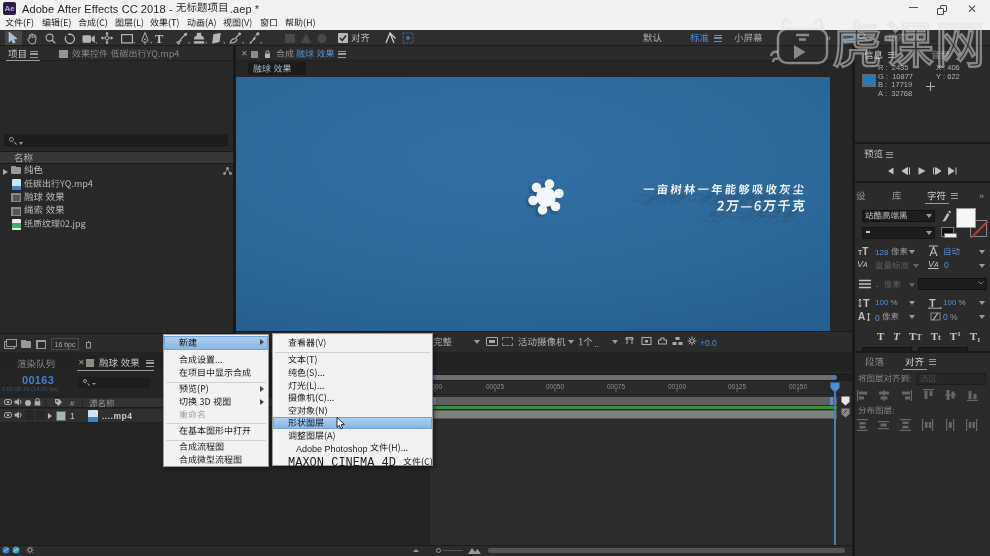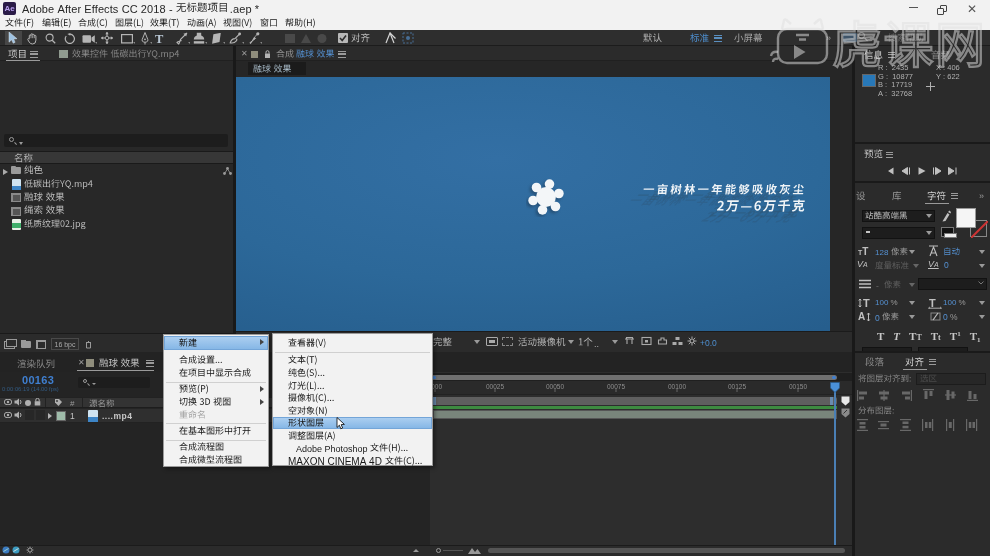--- a/index.html
+++ b/index.html
@@ -986,21 +986,21 @@
       <path d="M0.9 -6.9C1.4 -6.5 2 -5.9 2.3 -5.5L2.8 -6C2.5 -6.4 1.9 -7 1.4 -7.4ZM0.4 -4.7V-4.1H1.7V-1C1.7 -0.5 1.3 -0.1 1.2 0C1.3 0.1 1.5 0.3 1.6 0.5C1.7 0.3 1.9 0.1 3.1 -0.8C3 -0.4 2.8 0 2.5 0.4C2.7 0.4 2.9 0.6 3 0.7C3.9 -0.5 4 -2.4 4 -3.8V-6.6H7.7V-0.1C7.7 0 7.7 0.1 7.5 0.1C7.4 0.1 7 0.1 6.5 0.1C6.6 0.2 6.7 0.5 6.7 0.7C7.4 0.7 7.7 0.7 8 0.6C8.2 0.5 8.3 0.3 8.3 -0.1V-7.2H3.4V-3.8C3.4 -2.9 3.4 -1.9 3.2 -1C3.1 -1.2 3 -1.3 3 -1.5L2.3 -1V-4.7ZM5.6 -6.3V-5.5H4.6V-5H5.6V-4.1H4.4V-3.6H7.4V-4.1H6.1V-5H7.1V-5.5H6.1V-6.3ZM4.6 -2.8V-0.3H5.1V-0.7H7V-2.8ZM5.1 -2.3H6.5V-1.2H5.1Z M10.9 -1.6V-0.1H9.4V0.5H17.6V-0.1H13.8V-0.8H16.4V-1.4H13.8V-2.1H17V-2.6H10V-2.1H13.2V-0.1H11.6V-1.6ZM9.8 -6V-4.5H11.1C10.7 -4 10 -3.5 9.4 -3.3C9.5 -3.2 9.7 -3 9.7 -2.8C10.3 -3.1 10.9 -3.5 11.3 -4V-2.9H11.9V-4.1C12.3 -3.8 12.8 -3.5 13.1 -3.3L13.4 -3.7C13.1 -3.9 12.6 -4.2 12.2 -4.4L11.9 -4.1V-4.5H13.4V-6H11.9V-6.5H13.6V-7H11.9V-7.6H11.3V-7H9.5V-6.5H11.3V-6ZM10.3 -5.6H11.3V-4.9H10.3ZM11.9 -5.6H12.8V-4.9H11.9ZM14.8 -6H16.3C16.2 -5.5 15.9 -5 15.6 -4.6C15.2 -5 15 -5.5 14.8 -6ZM14.8 -7.6C14.5 -6.7 14 -5.8 13.5 -5.3C13.6 -5.2 13.8 -4.9 13.9 -4.8C14.1 -5 14.3 -5.2 14.4 -5.4C14.6 -5 14.9 -4.6 15.2 -4.2C14.8 -3.8 14.2 -3.5 13.5 -3.3C13.6 -3.2 13.8 -2.9 13.9 -2.8C14.5 -3.1 15.1 -3.4 15.6 -3.8C16.1 -3.4 16.6 -3 17.3 -2.8C17.4 -2.9 17.5 -3.2 17.7 -3.3C17 -3.5 16.5 -3.8 16 -4.2C16.5 -4.7 16.8 -5.3 17 -6H17.6V-6.6H15C15.2 -6.8 15.3 -7.1 15.4 -7.4Z M21.4 -2.5C22.1 -2.4 23 -2 23.5 -1.8L23.8 -2.2C23.3 -2.5 22.4 -2.8 21.7 -2.9ZM20.5 -1.4C21.7 -1.2 23.3 -0.9 24.1 -0.5L24.4 -1.1C23.6 -1.3 22 -1.7 20.8 -1.8ZM18.8 -7.2V0.7H19.4V0.3H25.6V0.7H26.3V-7.2ZM19.4 -0.3V-6.6H25.6V-0.3ZM21.7 -6.4C21.3 -5.6 20.5 -4.9 19.7 -4.5C19.9 -4.4 20.1 -4.2 20.2 -4.1C20.5 -4.2 20.8 -4.5 21 -4.7C21.3 -4.4 21.6 -4.1 22 -3.9C21.2 -3.5 20.4 -3.3 19.6 -3.1C19.7 -3 19.8 -2.7 19.9 -2.6C20.8 -2.8 21.7 -3.1 22.6 -3.6C23.3 -3.2 24.2 -2.9 25 -2.7C25.1 -2.8 25.3 -3.1 25.4 -3.2C24.6 -3.3 23.8 -3.6 23.1 -3.9C23.8 -4.3 24.4 -4.8 24.7 -5.5L24.4 -5.7L24.3 -5.7H21.9C22.1 -5.8 22.2 -6 22.3 -6.2ZM21.4 -5.1 21.5 -5.1H23.8C23.5 -4.8 23 -4.5 22.6 -4.2C22.1 -4.4 21.7 -4.7 21.4 -5.1Z M29.7 -4.1V-3.5H34.9V-4.1ZM28.9 -6.5H34.3V-5.5H28.9ZM28.2 -7.1V-4.5C28.2 -3.1 28.1 -1.1 27.3 0.4C27.4 0.4 27.7 0.6 27.9 0.7C28.8 -0.8 28.9 -3 28.9 -4.5V-4.9H35V-7.1ZM29.6 0.6C29.9 0.5 30.3 0.4 34.2 0.2C34.4 0.4 34.5 0.6 34.6 0.8L35.2 0.5C34.9 -0.1 34.3 -1 33.8 -1.7L33.2 -1.5C33.4 -1.1 33.7 -0.7 33.9 -0.4L30.4 -0.2C30.9 -0.7 31.4 -1.3 31.8 -2H35.5V-2.6H29.2V-2H30.9C30.5 -1.3 30 -0.6 29.9 -0.5C29.7 -0.2 29.5 -0.1 29.3 -0.1C29.4 0.1 29.5 0.4 29.6 0.6Z M38.2 1.8 38.7 1.5C37.9 0.3 37.5 -1.3 37.5 -2.8C37.5 -4.3 37.9 -5.8 38.7 -7.1L38.2 -7.4C37.3 -6 36.8 -4.6 36.8 -2.8C36.8 -1 37.3 0.4 38.2 1.8Z M39.1 0H39.9L40.6 -2H43L43.6 0H44.5L42.2 -6.6H41.3ZM40.8 -2.7 41.1 -3.7C41.3 -4.4 41.5 -5.1 41.7 -5.9H41.8C42 -5.2 42.2 -4.4 42.4 -3.7L42.8 -2.7Z M45.4 1.8C46.2 0.4 46.7 -1 46.7 -2.8C46.7 -4.6 46.2 -6 45.4 -7.4L44.9 -7.1C45.7 -5.8 46.1 -4.3 46.1 -2.8C46.1 -1.3 45.7 0.3 44.9 1.5Z" transform="translate(0,7.92)" fill="#1a1a1a"></path>
     </svg>
   </div>
 <div class="ab row" style="left:296px;top:443px">
     <span style="font-size:9px;color:#1a1a1a;font-family:'Liberation Sans'">Adobe&nbsp;Photoshop&nbsp;</span>
     <svg width="40" height="12" style="display:block;overflow:visible">
       <path d="M3.8 -7.4C4.1 -7 4.4 -6.4 4.5 -6L5.2 -6.2C5.1 -6.6 4.8 -7.2 4.5 -7.6ZM0.4 -6V-5.3H1.9C2.4 -3.9 3.1 -2.8 4 -1.8C3 -1 1.8 -0.4 0.3 0.1C0.5 0.2 0.7 0.5 0.7 0.7C2.2 0.2 3.5 -0.4 4.5 -1.3C5.5 -0.4 6.8 0.3 8.2 0.7C8.4 0.5 8.5 0.2 8.7 0C7.3 -0.3 6 -1 5 -1.8C5.9 -2.7 6.6 -3.9 7.2 -5.3H8.6V-6ZM4.5 -2.3C3.7 -3.1 3 -4.2 2.6 -5.3H6.4C5.9 -4.1 5.3 -3.1 4.5 -2.3Z M11.9 -3.1V-2.4H14.4V0.7H15.1V-2.4H17.6V-3.1H15.1V-5.1H17.2V-5.7H15.1V-7.5H14.4V-5.7H13.2C13.3 -6.1 13.4 -6.6 13.5 -7L12.9 -7.1C12.7 -5.9 12.3 -4.8 11.8 -4C11.9 -3.9 12.2 -3.8 12.4 -3.7C12.6 -4.1 12.8 -4.5 13 -5.1H14.4V-3.1ZM11.4 -7.5C10.9 -6.2 10.1 -4.8 9.3 -3.9C9.4 -3.8 9.6 -3.4 9.7 -3.3C10 -3.6 10.2 -3.9 10.5 -4.3V0.7H11.2V-5.4C11.5 -6 11.8 -6.7 12.1 -7.3Z M20.2 1.8 20.7 1.5C19.9 0.3 19.5 -1.3 19.5 -2.8C19.5 -4.3 19.9 -5.8 20.7 -7.1L20.2 -7.4C19.3 -6 18.8 -4.6 18.8 -2.8C18.8 -1 19.3 0.4 20.2 1.8Z M22 0H22.8V-3.1H25.9V0H26.7V-6.6H25.9V-3.8H22.8V-6.6H22Z M28.5 1.8C29.3 0.4 29.8 -1 29.8 -2.8C29.8 -4.6 29.3 -6 28.5 -7.4L28 -7.1C28.7 -5.8 29.1 -4.3 29.1 -2.8C29.1 -1.3 28.7 0.3 28 1.5Z M31.9 0.1C32.2 0.1 32.5 -0.1 32.5 -0.5C32.5 -0.9 32.2 -1.1 31.9 -1.1C31.6 -1.1 31.3 -0.9 31.3 -0.5C31.3 -0.1 31.6 0.1 31.9 0.1Z M34.4 0.1C34.7 0.1 35 -0.1 35 -0.5C35 -0.9 34.7 -1.1 34.4 -1.1C34.1 -1.1 33.8 -0.9 33.8 -0.5C33.8 -0.1 34.1 0.1 34.4 0.1Z M36.9 0.1C37.2 0.1 37.5 -0.1 37.5 -0.5C37.5 -0.9 37.2 -1.1 36.9 -1.1C36.6 -1.1 36.3 -0.9 36.3 -0.5C36.3 -0.1 36.6 0.1 36.9 0.1Z" transform="translate(0,7.92)" fill="#1a1a1a"></path>
     </svg>
   </div>
 <div class="ab row" style="left:288px;top:455.5px">
-    <span style="font-size:10px;color:#1a1a1a;font-family:Liberation Sans, sans-serif">MAXON&nbsp;CINEMA&nbsp;4D&nbsp;</span>
+    <span style="font-size:12px;color:#1a1a1a;font-family:Liberation Mono, monospace">MAXON&nbsp;CINEMA&nbsp;4D&nbsp;</span>
     <svg width="39" height="12" style="display:block;overflow:visible">
       <path d="M3.8 -7.4C4.1 -7 4.4 -6.4 4.5 -6L5.2 -6.2C5.1 -6.6 4.8 -7.2 4.5 -7.6ZM0.4 -6V-5.3H1.9C2.4 -3.9 3.1 -2.8 4 -1.8C3 -1 1.8 -0.4 0.3 0.1C0.5 0.2 0.7 0.5 0.7 0.7C2.2 0.2 3.5 -0.4 4.5 -1.3C5.5 -0.4 6.8 0.3 8.2 0.7C8.4 0.5 8.5 0.2 8.7 0C7.3 -0.3 6 -1 5 -1.8C5.9 -2.7 6.6 -3.9 7.2 -5.3H8.6V-6ZM4.5 -2.3C3.7 -3.1 3 -4.2 2.6 -5.3H6.4C5.9 -4.1 5.3 -3.1 4.5 -2.3Z M11.9 -3.1V-2.4H14.4V0.7H15.1V-2.4H17.6V-3.1H15.1V-5.1H17.2V-5.7H15.1V-7.5H14.4V-5.7H13.2C13.3 -6.1 13.4 -6.6 13.5 -7L12.9 -7.1C12.7 -5.9 12.3 -4.8 11.8 -4C11.9 -3.9 12.2 -3.8 12.4 -3.7C12.6 -4.1 12.8 -4.5 13 -5.1H14.4V-3.1ZM11.4 -7.5C10.9 -6.2 10.1 -4.8 9.3 -3.9C9.4 -3.8 9.6 -3.4 9.7 -3.3C10 -3.6 10.2 -3.9 10.5 -4.3V0.7H11.2V-5.4C11.5 -6 11.8 -6.7 12.1 -7.3Z M20.2 1.8 20.7 1.5C19.9 0.3 19.5 -1.3 19.5 -2.8C19.5 -4.3 19.9 -5.8 20.7 -7.1L20.2 -7.4C19.3 -6 18.8 -4.6 18.8 -2.8C18.8 -1 19.3 0.4 20.2 1.8Z M24.4 0.1C25.3 0.1 25.9 -0.2 26.5 -0.8L26 -1.4C25.6 -0.9 25.1 -0.6 24.5 -0.6C23.2 -0.6 22.4 -1.7 22.4 -3.3C22.4 -5 23.3 -6 24.5 -6C25.1 -6 25.5 -5.7 25.8 -5.4L26.3 -5.9C25.9 -6.3 25.3 -6.7 24.5 -6.7C22.8 -6.7 21.6 -5.4 21.6 -3.3C21.6 -1.2 22.8 0.1 24.4 0.1Z M27.7 1.8C28.5 0.4 29 -1 29 -2.8C29 -4.6 28.5 -6 27.7 -7.4L27.2 -7.1C27.9 -5.8 28.3 -4.3 28.3 -2.8C28.3 -1.3 27.9 0.3 27.2 1.5Z M31.1 0.1C31.4 0.1 31.7 -0.1 31.7 -0.5C31.7 -0.9 31.4 -1.1 31.1 -1.1C30.7 -1.1 30.5 -0.9 30.5 -0.5C30.5 -0.1 30.7 0.1 31.1 0.1Z M33.6 0.1C33.9 0.1 34.2 -0.1 34.2 -0.5C34.2 -0.9 33.9 -1.1 33.6 -1.1C33.2 -1.1 33 -0.9 33 -0.5C33 -0.1 33.2 0.1 33.6 0.1Z M36.1 0.1C36.4 0.1 36.7 -0.1 36.7 -0.5C36.7 -0.9 36.4 -1.1 36.1 -1.1C35.7 -1.1 35.5 -0.9 35.5 -0.5C35.5 -0.1 35.7 0.1 36.1 0.1Z" transform="translate(0,7.92)" fill="#1a1a1a"></path>
     </svg>
   </div>
 
 <div class="ab" style="left:336px;top:417px;width:9px;height:13px">
     <svg width="9" height="13">
       <path d="M1 0.5 L1 10.5 L3.4 8.2 L4.8 11.8 L6.6 11 L5.2 7.6 L8.4 7.4 Z" fill="#fff" stroke="#000" stroke-width="0.8"></path>
     </svg>
   </div>

